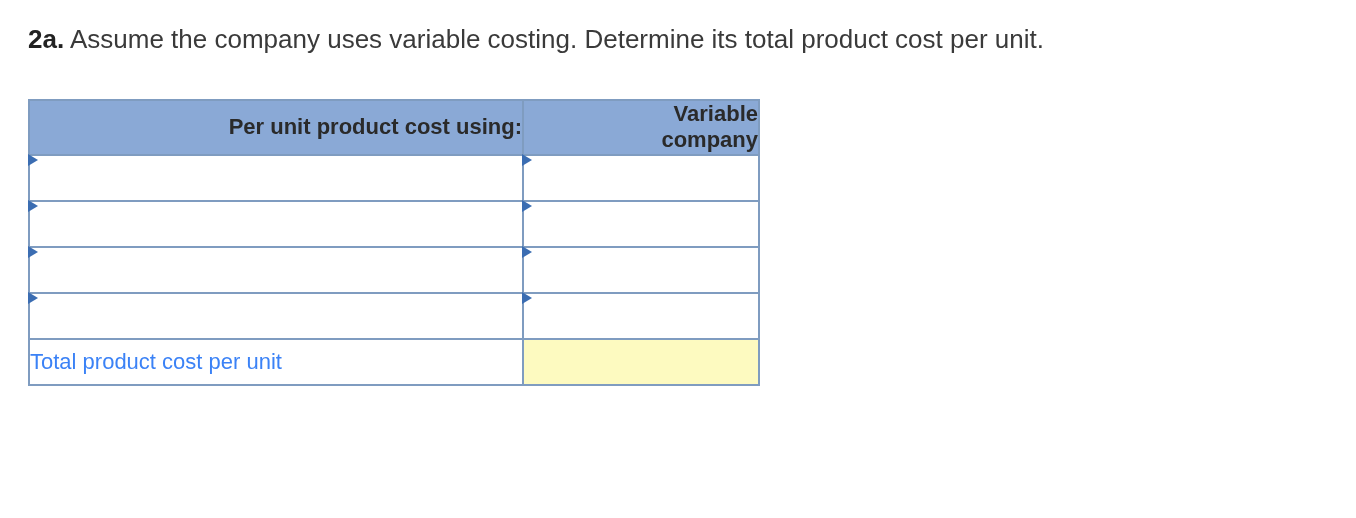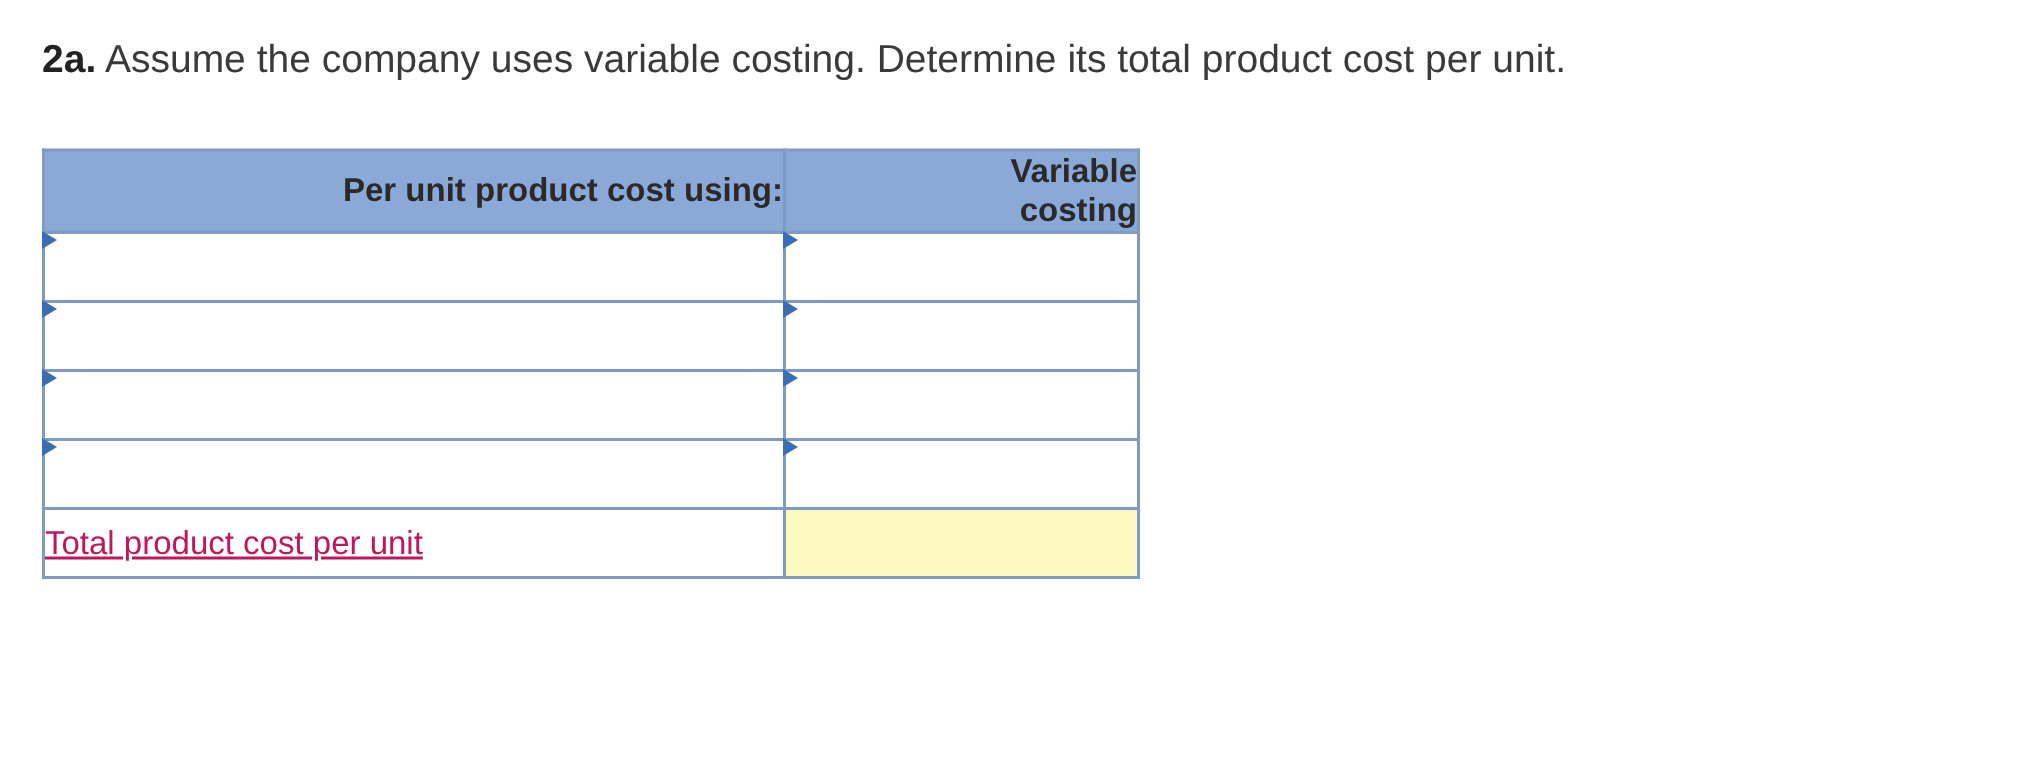--- a/index.html
+++ b/index.html
@@ -64,23 +64,22 @@
     top: -2px;
     width: 0;
     height: 0;
     border-top: 6px solid transparent;
     border-bottom: 6px solid transparent;
     border-left: 10px solid #3b6db2;
   }
   .footer-row td {
     height: 46px;
     font-size: 22px;
-    color: #be185d;
+    color: #3b82f6;
     padding-left: 8px;
-    text-decoration: underline;
   }
   .footer-left {
     background: #ffffff;
   }
   .footer-right {
     background: #fdfac0;
   }
 </style>
 </head>
 <body>
@@ -97,21 +96,21 @@
       <col class="col-left">
       <col class="col-right">
     </colgroup>
     <tbody>
         <tr>
       <th class="hdr hdr-left">
         <span>Per unit product cost using:</span>
       </th>
       <th class="hdr hdr-right">
         <span>Variable</span><br>
-        <span>costing</span>
+        <span>company</span>
       </th>
     </tr>
 
     <tr class="input-row">
       <td>
         <div class="input-cell">
           <div class="marker"></div>
           <span></span>
         </div>
       </td>

